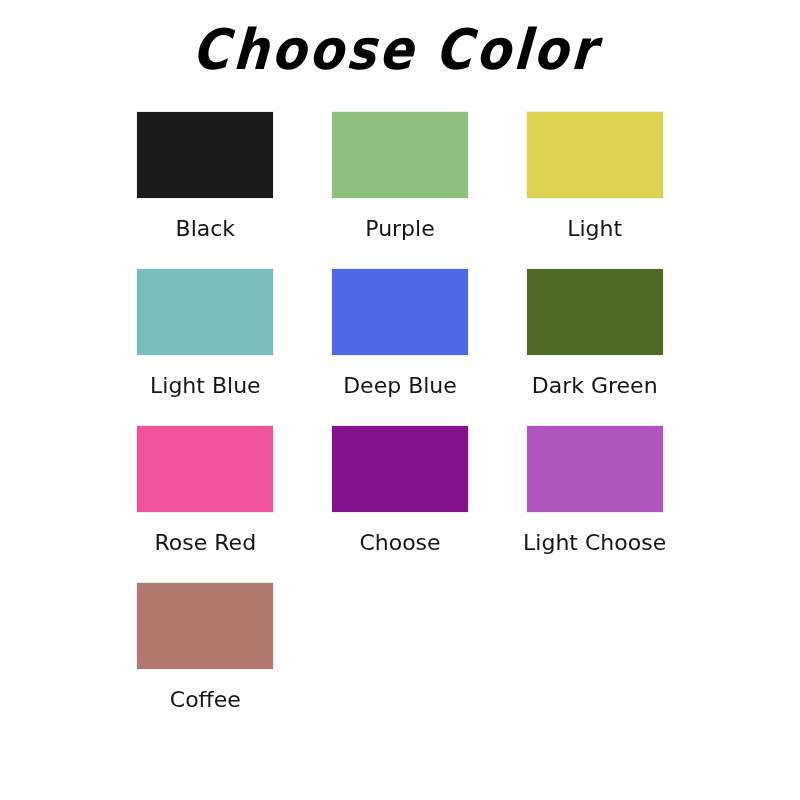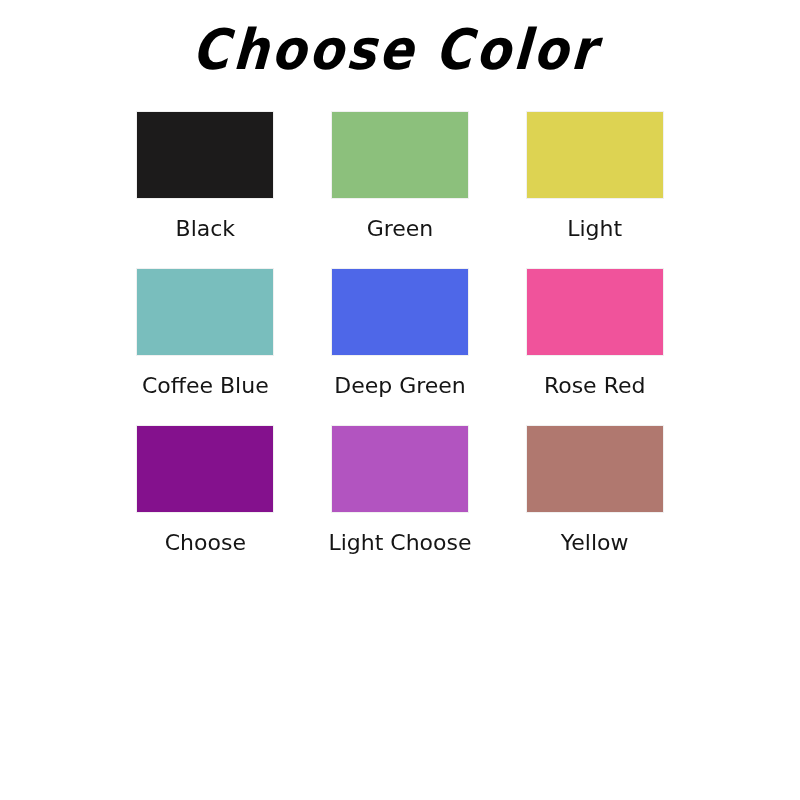--- a/index.html
+++ b/index.html
@@ -94,45 +94,49 @@
     <div class="page-title">Choose Color</div>
   </div>
 
   <div class="color-grid" id="color-grid">
       <div class="color-cell">
         <div class="swatch" style="background: rgb(28, 27, 27);"></div>
         <div class="swatch-label">Black</div>
       </div>
       <div class="color-cell">
         <div class="swatch" style="background: rgb(140, 192, 124);"></div>
-        <div class="swatch-label">Green</div>
+        <div class="swatch-label">Purple</div>
       </div>
       <div class="color-cell">
         <div class="swatch" style="background: rgb(221, 211, 82);"></div>
         <div class="swatch-label">Light</div>
       </div>
       <div class="color-cell">
         <div class="swatch" style="background: rgb(121, 190, 189);"></div>
-        <div class="swatch-label">Coffee Blue</div>
+        <div class="swatch-label">Light Blue</div>
       </div>
       <div class="color-cell">
         <div class="swatch" style="background: rgb(78, 103, 232);"></div>
-        <div class="swatch-label">Deep Green</div>
+        <div class="swatch-label">Deep Blue</div>
+      </div>
+      <div class="color-cell">
+        <div class="swatch" style="background: rgb(78, 106, 36);"></div>
+        <div class="swatch-label">Dark Green</div>
       </div>
       <div class="color-cell">
         <div class="swatch" style="background: rgb(240, 83, 155);"></div>
         <div class="swatch-label">Rose Red</div>
       </div>
       <div class="color-cell">
         <div class="swatch" style="background: rgb(132, 17, 141);"></div>
         <div class="swatch-label">Choose</div>
       </div>
       <div class="color-cell">
         <div class="swatch" style="background: rgb(178, 84, 192);"></div>
         <div class="swatch-label">Light Choose</div>
       </div>
       <div class="color-cell">
         <div class="swatch" style="background: rgb(176, 120, 111);"></div>
-        <div class="swatch-label">Yellow</div>
+        <div class="swatch-label">Coffee</div>
       </div>
     </div>
 
 </div>
 
 </body></html>

